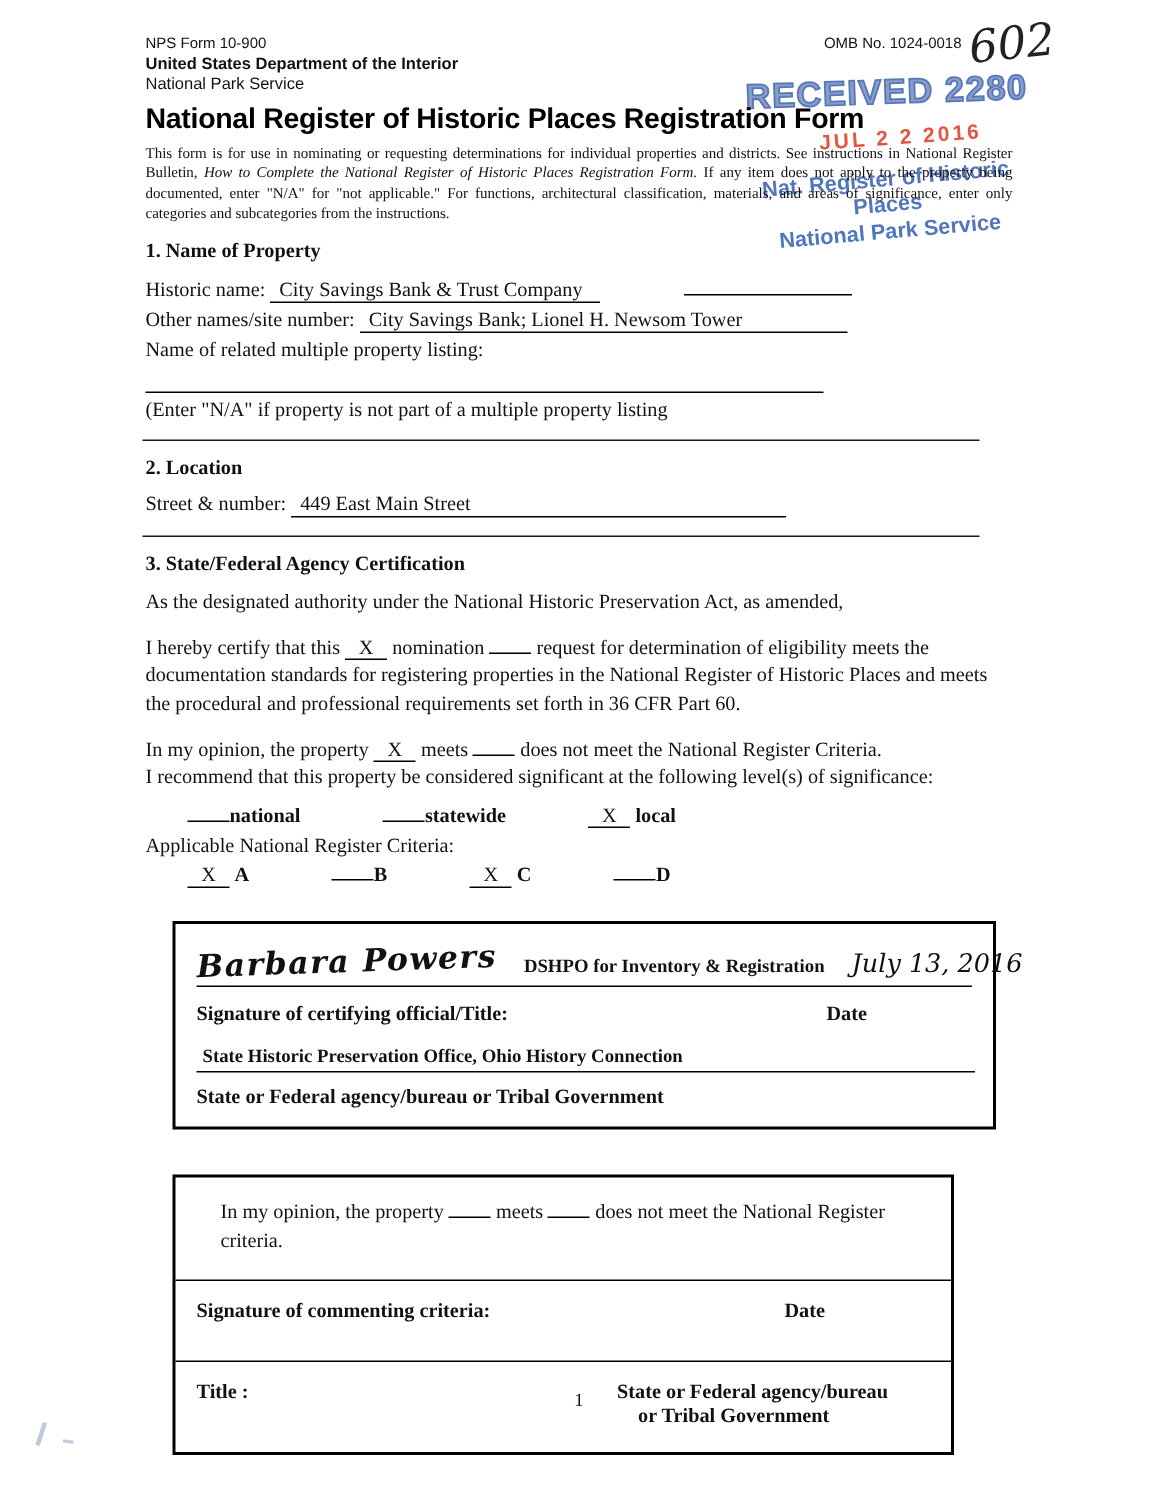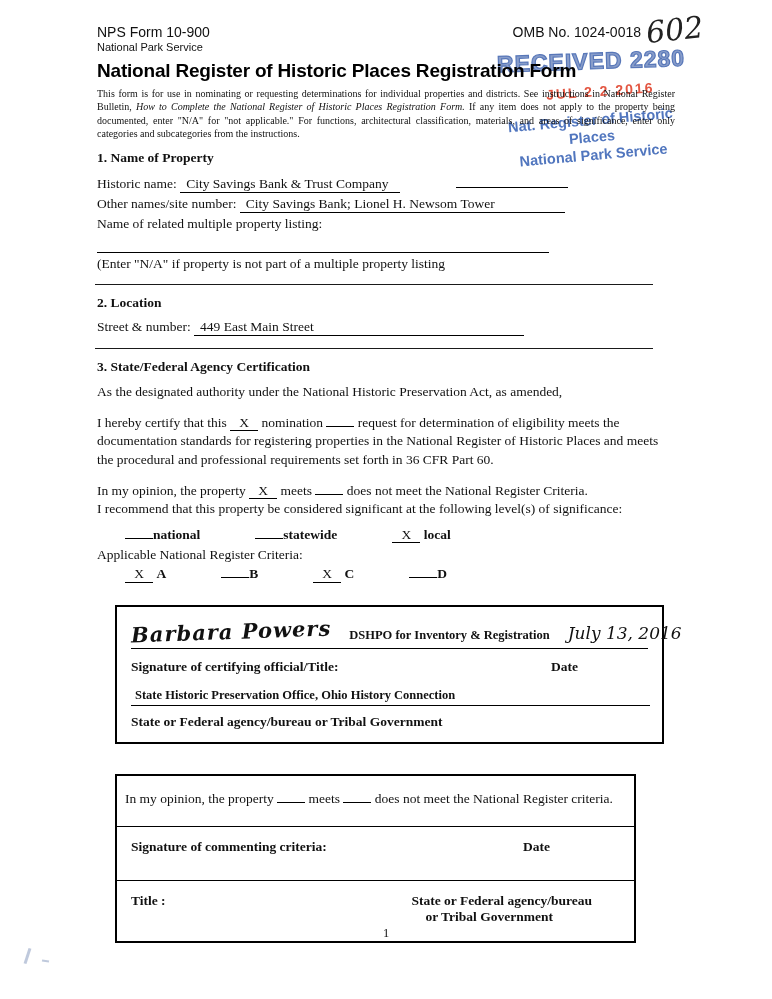--- a/index.html
+++ b/index.html
@@ -4,21 +4,21 @@
 <style>
   html,body { margin:0; padding:0; background:#ffffff; }
   .page {
     position:relative; width:772px; height:999px; background:#fff;
     font-family:"Liberation Serif", serif; color:#111; overflow:hidden;
   }
   .content { position:absolute; left:97px; top:24px; width:578px; }
 
   
   .sans { font-family:"Liberation Sans", sans-serif; }
-  .hdr-row { display:flex; justify-content:space-between; padding-right:34px; font-size:14px; }
+  .hdr-row { display:flex; justify-content:space-between; padding-right:34px; font-size:10px; }
   .hdr-dept { font-size:11px; font-weight:bold; margin-top:2px; }
   .hdr-agency { font-size:11px; margin-top:1px; }
   .doc-title { font-family:"Liberation Sans", sans-serif; font-size:19px; font-weight:bold; margin:7px 0 5px; letter-spacing:-0.2px; color:#000; }
   .instructions { font-size:10px; line-height:1.33; text-align:justify; margin:0 0 10px; }
 
   
   .hw-num { position:absolute; left:646px; top:12px; font-family:"DejaVu Serif", serif; font-style:italic; font-size:30px; transform:rotate(-6deg); color:#222; }
 
   
   .stamp { position:absolute; font-family:"Liberation Sans", sans-serif; font-weight:bold; pointer-events:none; }
@@ -51,21 +51,21 @@
   .handwriting { font-family:"DejaVu Serif", serif; font-style:italic; }
   .sig-name { font-size:21px; font-weight:bold; letter-spacing:1px; display:inline-block; transform:rotate(-2deg); white-space:nowrap; }
   .sig-printed { font-weight:bold; font-size:12.5px; white-space:nowrap; }
   .sig-date { font-size:17px; white-space:nowrap; }
   .lblrow { display:flex; justify-content:space-between; padding-right:70px; margin-top:10px; font-weight:bold;gap:36px; }
   .agency-line { margin:12px 0 8px; }
   .agency-line span { display:inline-block; width:calc(100% - 2px); border-bottom:1px solid #000; font-weight:bold; font-size:12.5px; padding:0 0 2px 4px; }
   .agency-lbl { font-size:13.5px; }
 
   .box2 { margin-top:30px; padding:0; }
-  .box2 .inner { padding:14px 8px 4px; }
+  .box2 .inner { padding:14px 30px 4px; }
   .divline { border-top:1.2px solid #000; margin:13px 0 0; }
   .box2 .lblrow { padding:12px 84px 12px 14px; margin:0; }
   .titlerow { display:flex; justify-content:space-between; padding:12px 42px 16px 14px; font-weight:bold; }
   .agency2 .ind { margin-left:14px; }
 
   .pagenum { position:absolute; left:0; right:0; top:926px; text-align:center; font-size:12.5px; }
 
   
   .mark { position:absolute; background:#8b9cc0; opacity:.55; }
   .mark1 { left:26px; top:948px; width:3px; height:16px; transform:rotate(18deg); }
@@ -84,20 +84,21 @@
     <div>Nat. Register of Historic Places</div>
     <div>National Park Service</div>
   </div>
 
   <div class="content">
 
     <div class="hdr-row sans">
       <span>NPS Form 10-900</span>
       <span>OMB No. 1024-0018</span>
     </div>
+    <div class="hdr-dept sans">United States Department of the Interior</div>
     <div class="hdr-agency sans">National Park Service</div>
     <div class="doc-title">National Register of Historic Places Registration Form</div>
 
     <p class="instructions"><span>This form is for use in nominating or requesting determinations for individual properties and districts.  See instructions in National Register Bulletin, </span><i>How to Complete the National Register of Historic Places Registration Form.</i><span>  If any item does not apply to the property being documented, enter "N/A" for "not applicable."  For functions, architectural classification, materials, and areas of significance, enter only categories and subcategories from the instructions.</span></p>
 
     <h2>1.  Name of Property</h2>
     <div class="fline">
       <span>Historic name:</span>
       <span class="uv pr12">City Savings Bank &amp; Trust Company</span><span class="tail"></span>
     </div>

